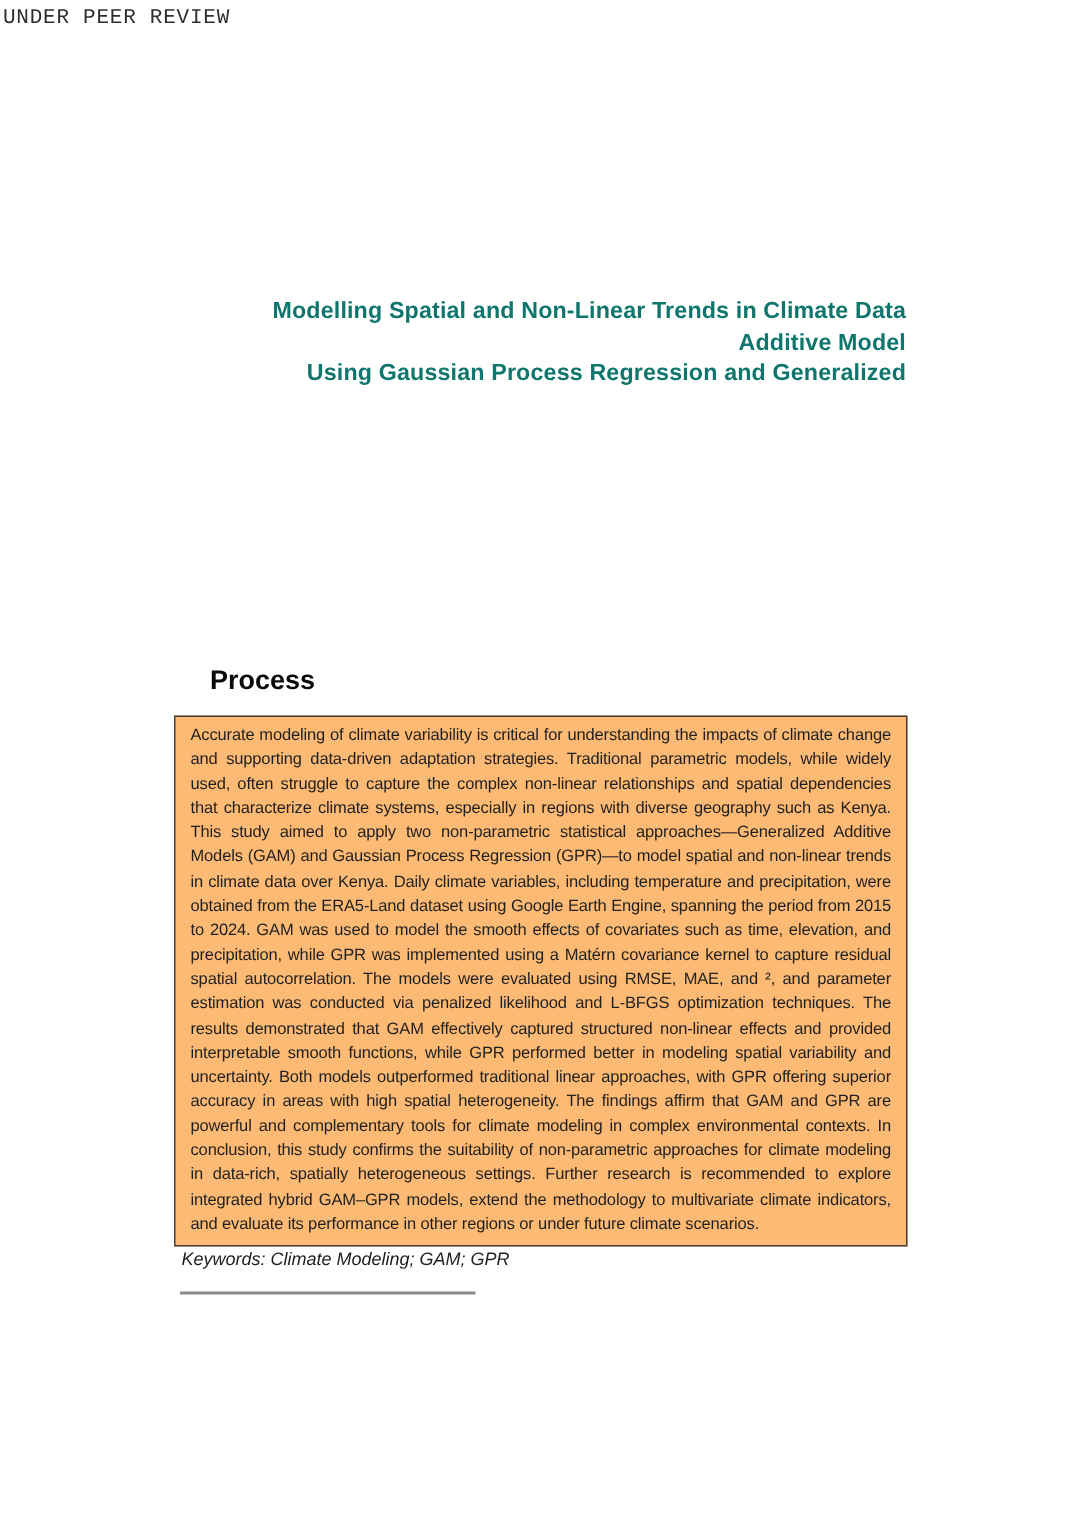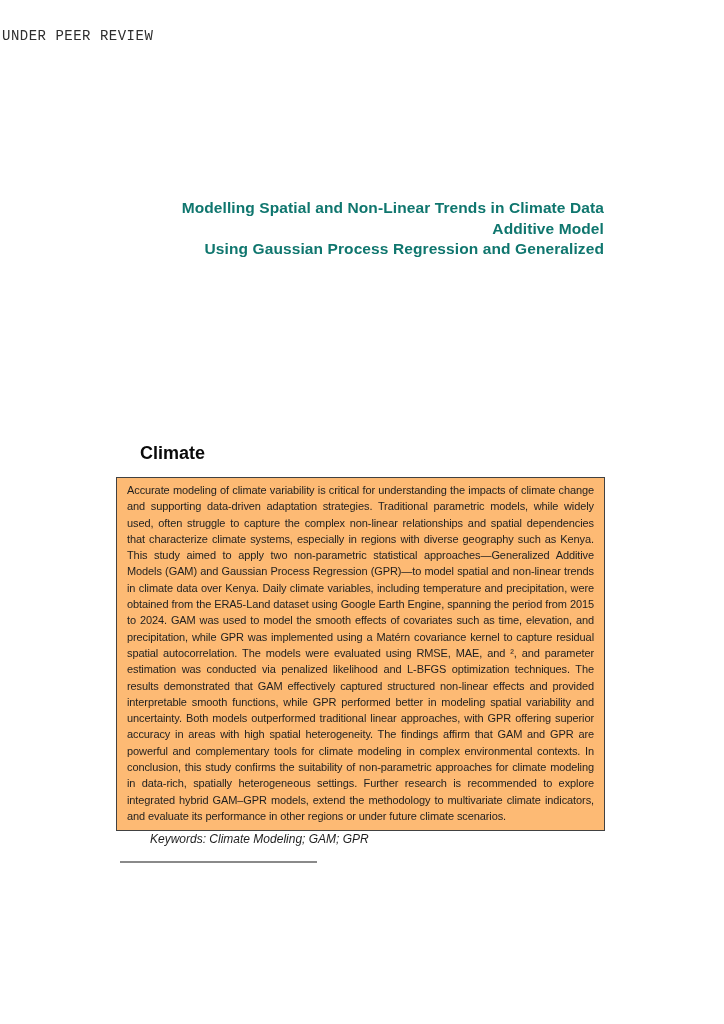--- a/index.html
+++ b/index.html
@@ -18,21 +18,20 @@
 
   .watermark {
     position: absolute;
     left: 2px;
     top: 4px;
     font-family: "Liberation Mono", monospace;
     font-size: 14px;
     letter-spacing: 0.5px;
     color: #2e2e2e;
     white-space: nowrap;
-    margin-top: 24px;
   }
 
   .paper-title {
     position: absolute;
     top: 198px;
     right: 120px;
     width: 480px;
     text-align: right;
     font-weight: bold;
     font-size: 15.5px;
@@ -71,21 +70,20 @@
   }
 
   .keywords-line {
     position: absolute;
     left: 121px;
     top: 832px;
     font-style: italic;
     font-size: 12px;
     color: #1f1f1f;
     white-space: nowrap;
-    margin-left: 29px;
   }
 
   .footnote-rule {
     position: absolute;
     left: 120px;
     top: 861px;
     width: 197px;
     height: 2px;
     background: #8a8a8a;
   }
@@ -94,21 +92,21 @@
 <body>
 
 <div class="watermark">UNDER PEER REVIEW</div>
 
 <div class="paper-title">
   <div>Modelling Spatial and Non-Linear Trends in Climate Data</div>
   <div>Additive Model</div>
   <div>Using Gaussian Process Regression and Generalized</div>
 </div>
 
-<div class="abstract-heading">Climate</div>
+<div class="abstract-heading">Process</div>
 
 <div class="abstract-box">
   <p class="abstract-text">Accurate modeling of climate variability is critical for understanding the impacts of climate change and supporting data-driven adaptation strategies. Traditional parametric models, while widely used, often struggle to capture the complex non-linear relationships and spatial dependencies that characterize climate systems, especially in regions with diverse geography such as Kenya. This study aimed to apply two non-parametric statistical approaches—Generalized Additive Models (GAM) and Gaussian Process Regression (GPR)—to model spatial and non-linear trends in climate data over Kenya. Daily climate variables, including temperature and precipitation, were obtained from the ERA5-Land dataset using Google Earth Engine, spanning the period from 2015 to 2024. GAM was used to model the smooth effects of covariates such as time, elevation, and precipitation, while GPR was implemented using a Matérn covariance kernel to capture residual spatial autocorrelation. The models were evaluated using RMSE, MAE, and ², and parameter estimation was conducted via penalized likelihood and L-BFGS optimization techniques. The results demonstrated that GAM effectively captured structured non-linear effects and provided interpretable smooth functions, while GPR performed better in modeling spatial variability and uncertainty. Both models outperformed traditional linear approaches, with GPR offering superior accuracy in areas with high spatial heterogeneity. The findings affirm that GAM and GPR are powerful and complementary tools for climate modeling in complex environmental contexts. In conclusion, this study confirms the suitability of non-parametric approaches for climate modeling in data-rich, spatially heterogeneous settings. Further research is recommended to explore integrated hybrid GAM–GPR models, extend the methodology to multivariate climate indicators, and evaluate its performance in other regions or under future climate scenarios.</p>
 </div>
 
 <div class="keywords-line">Keywords: Climate Modeling; GAM; GPR</div>
 
 <div class="footnote-rule"></div>
 
 </body></html>

